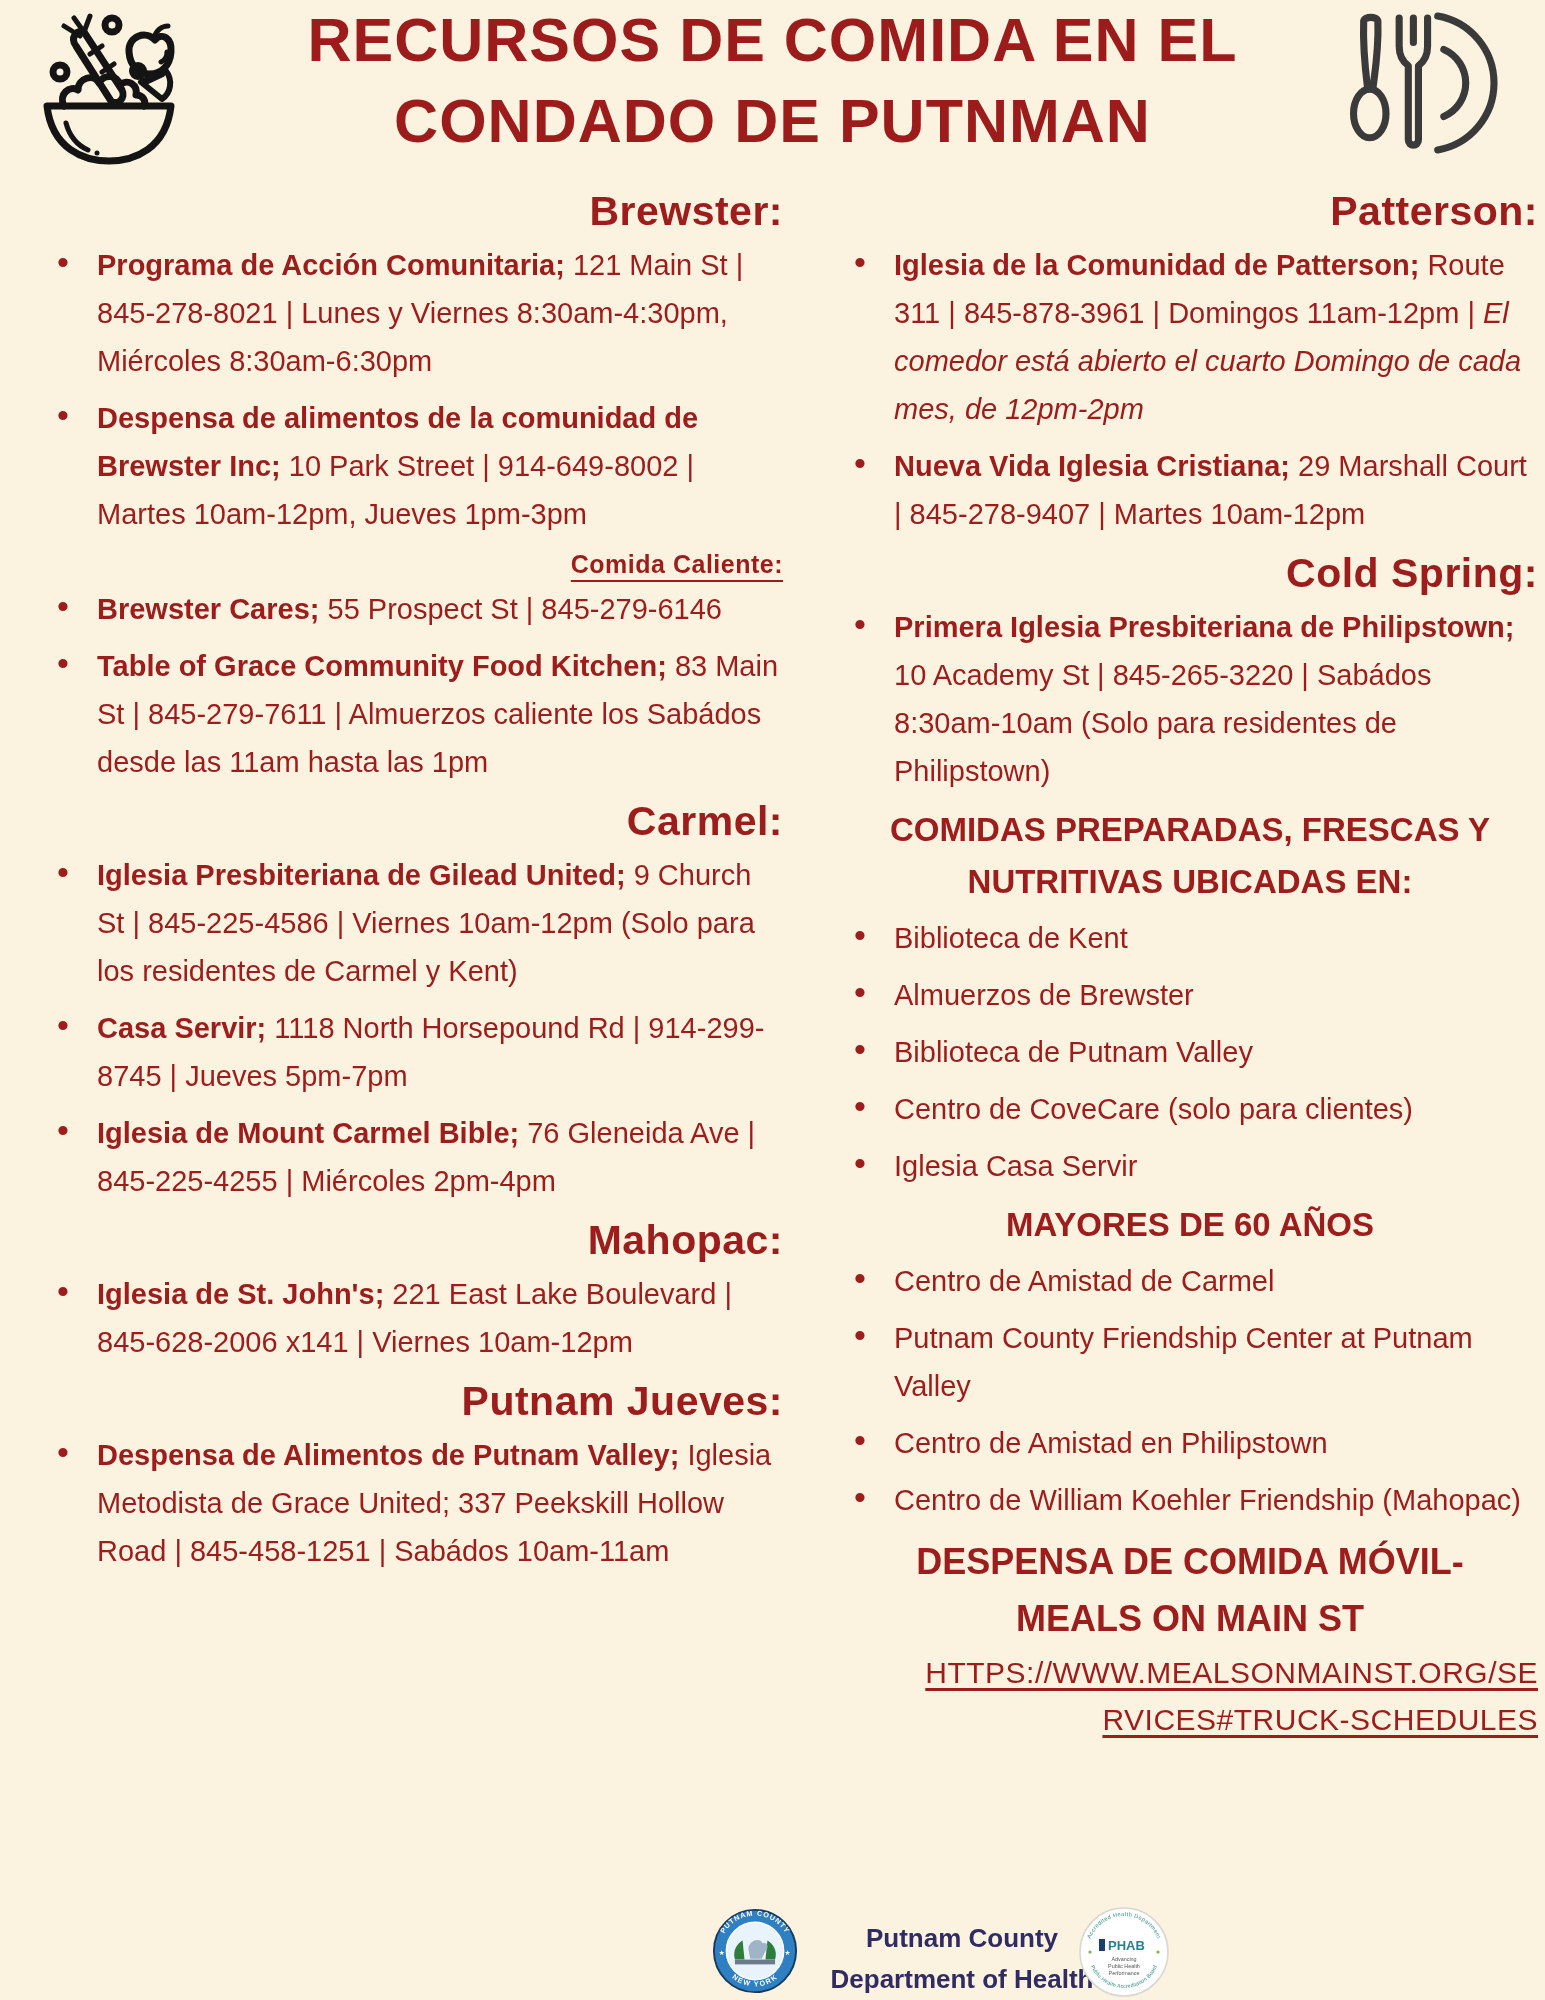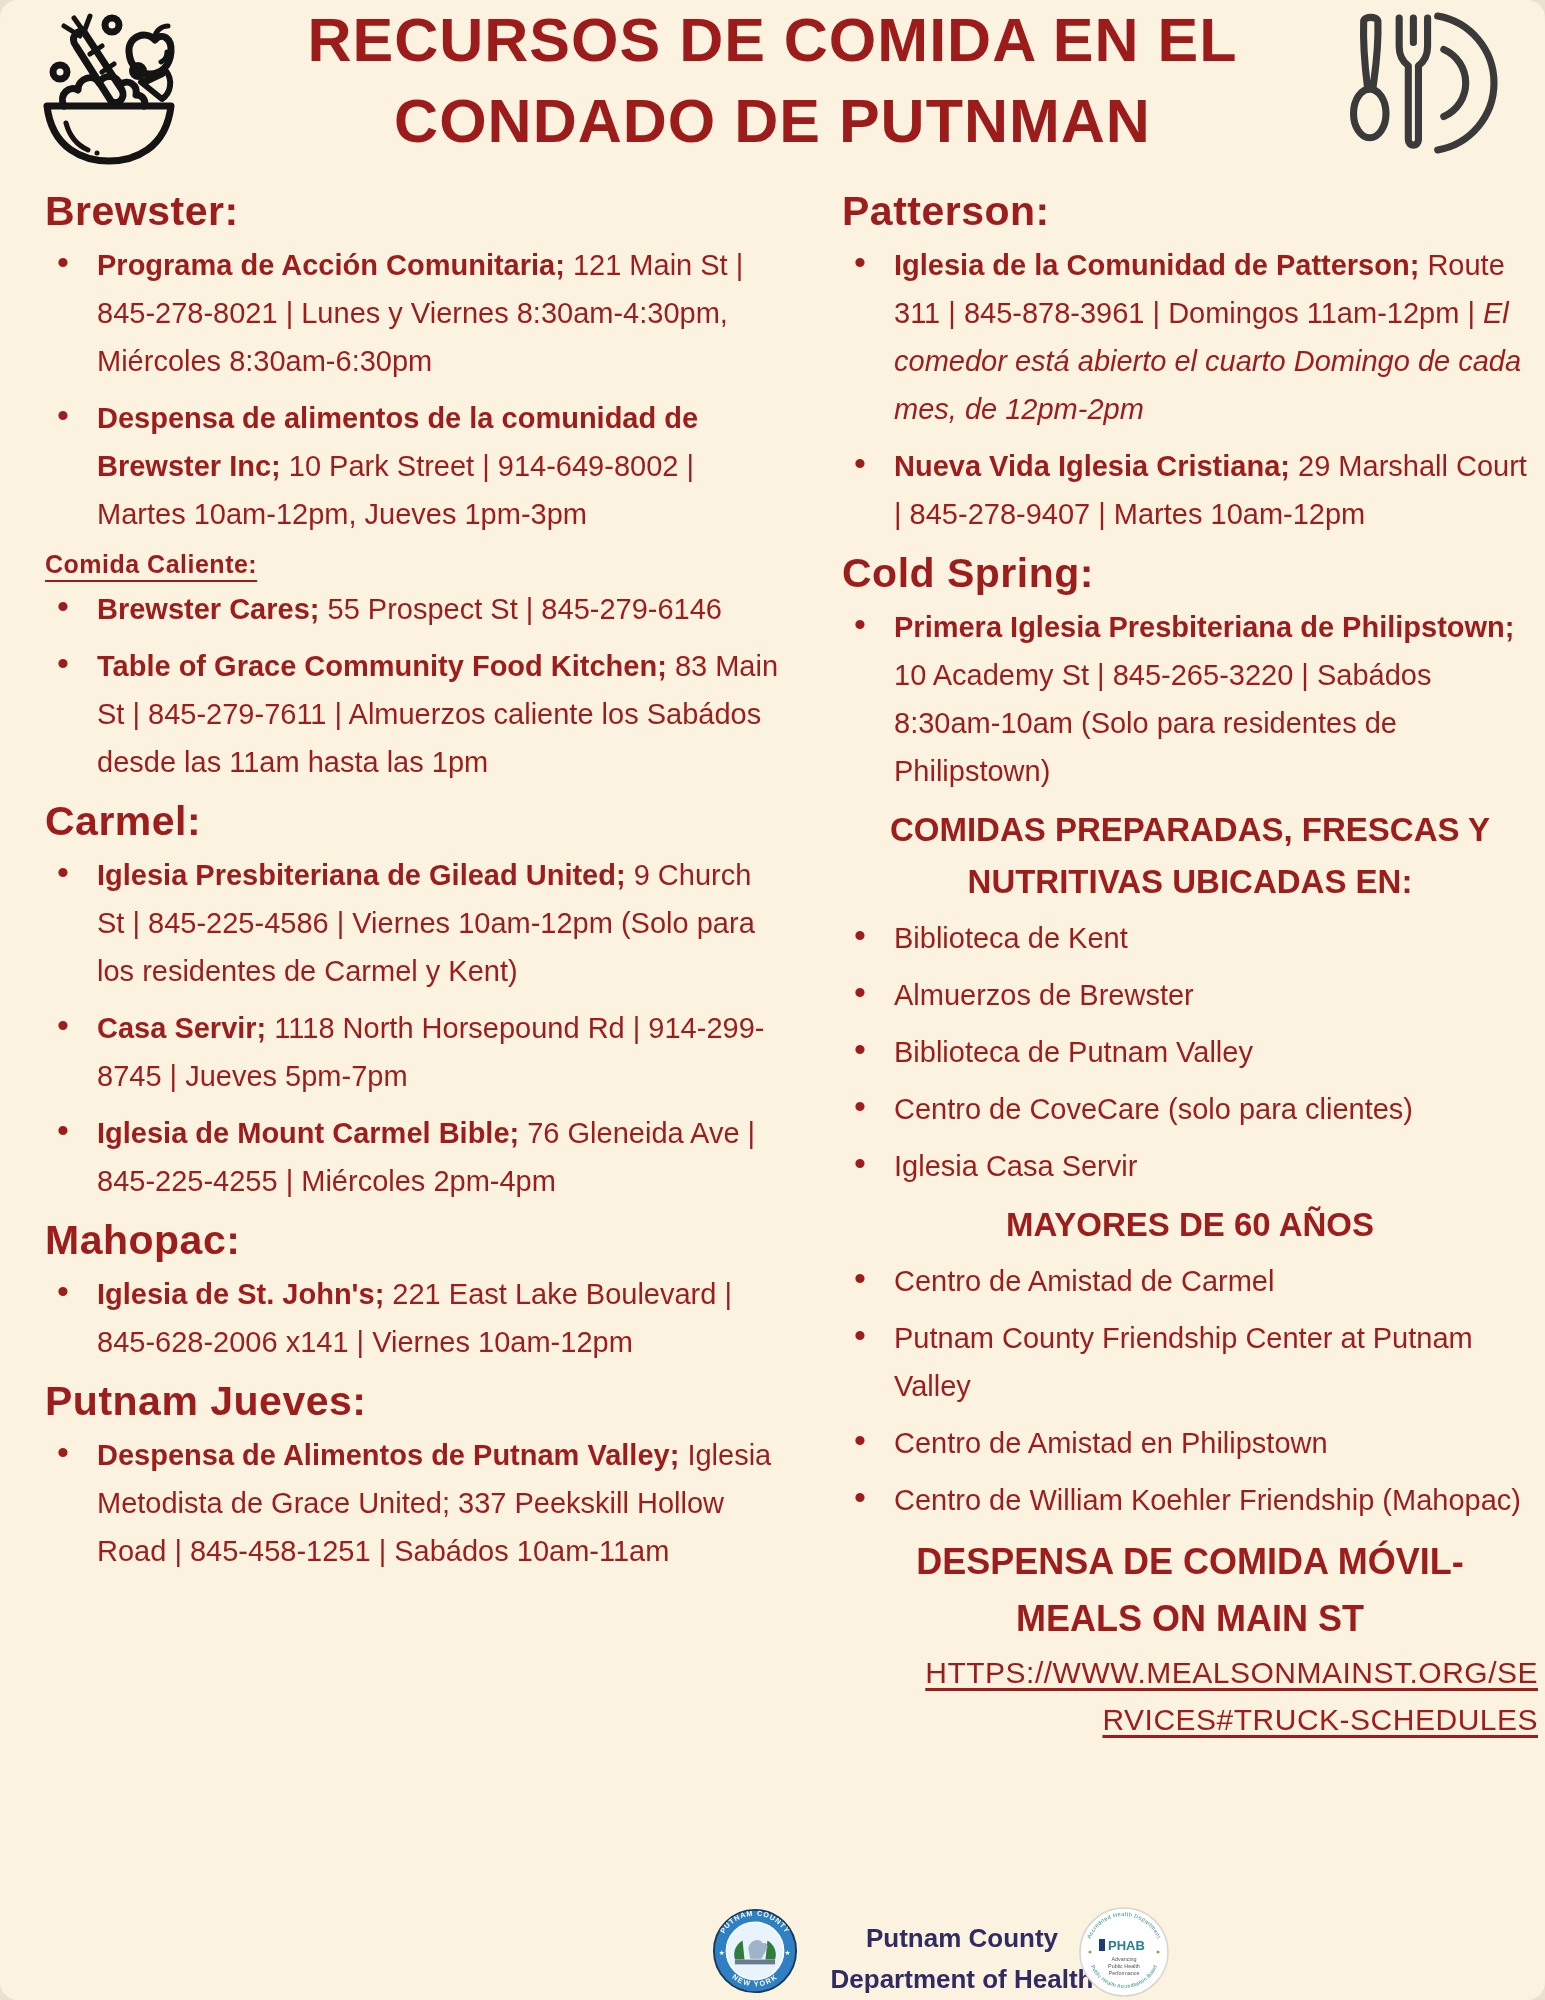--- a/index.html
+++ b/index.html
@@ -1,32 +1,31 @@
 <!DOCTYPE html>
 <html><head>
 <meta charset="utf-8">
 <style>
   html,body{margin:0;padding:0;background:#e9e2d2;}
   .page{
     position:relative;width:1545px;height:2000px;margin:0 auto;
     background:#fbf2df;overflow:hidden;
     font-family:"Liberation Sans","DejaVu Sans",sans-serif;
     color:#9d1c1c;
-    border-radius:18px;
   }
   
   .title{position:absolute;top:0px;left:150px;right:150px;text-align:center;
     font-weight:800;font-size:61px;line-height:81px;letter-spacing:1px;color:#9c1b1b;}
   .salad-svg{position:absolute;left:34px;top:10px;width:150px;height:155px;}
   .utensils-svg{position:absolute;left:1338px;top:12px;width:168px;height:142px;}
   
   .col{position:absolute;top:188px;}
   .col-left{left:45px;width:738px;}
   .col-right{left:842px;width:696px;}
-  .sec-h{margin:12px 0 6px;text-align:left;font-size:41px;font-weight:800;letter-spacing:.5px;}
+  .sec-h{margin:12px 0 6px;text-align:right;font-size:41px;font-weight:800;letter-spacing:.5px;}
   .col > .sec:first-child .sec-h{margin-top:0;}
   .sec-h.sub{font-size:25px;font-weight:700;text-decoration:underline;text-underline-offset:7px;}
   .items{list-style:none;margin:0;padding:0;}
   .item{position:relative;padding-left:52px;font-size:29px;line-height:48px;margin:0 0 9px;}
   .dot{position:absolute;left:12px;top:-3px;font-size:34px;}
   .b{font-weight:800;text-align:right;}
   .i{font-style:italic;}
   .caps-h{text-align:center;font-weight:800;font-size:33px;line-height:52px;}
   .caps-h-wrap{margin:6px 0 6px;}
   .big-h{text-align:center;font-weight:800;font-size:36px;line-height:57px;}

